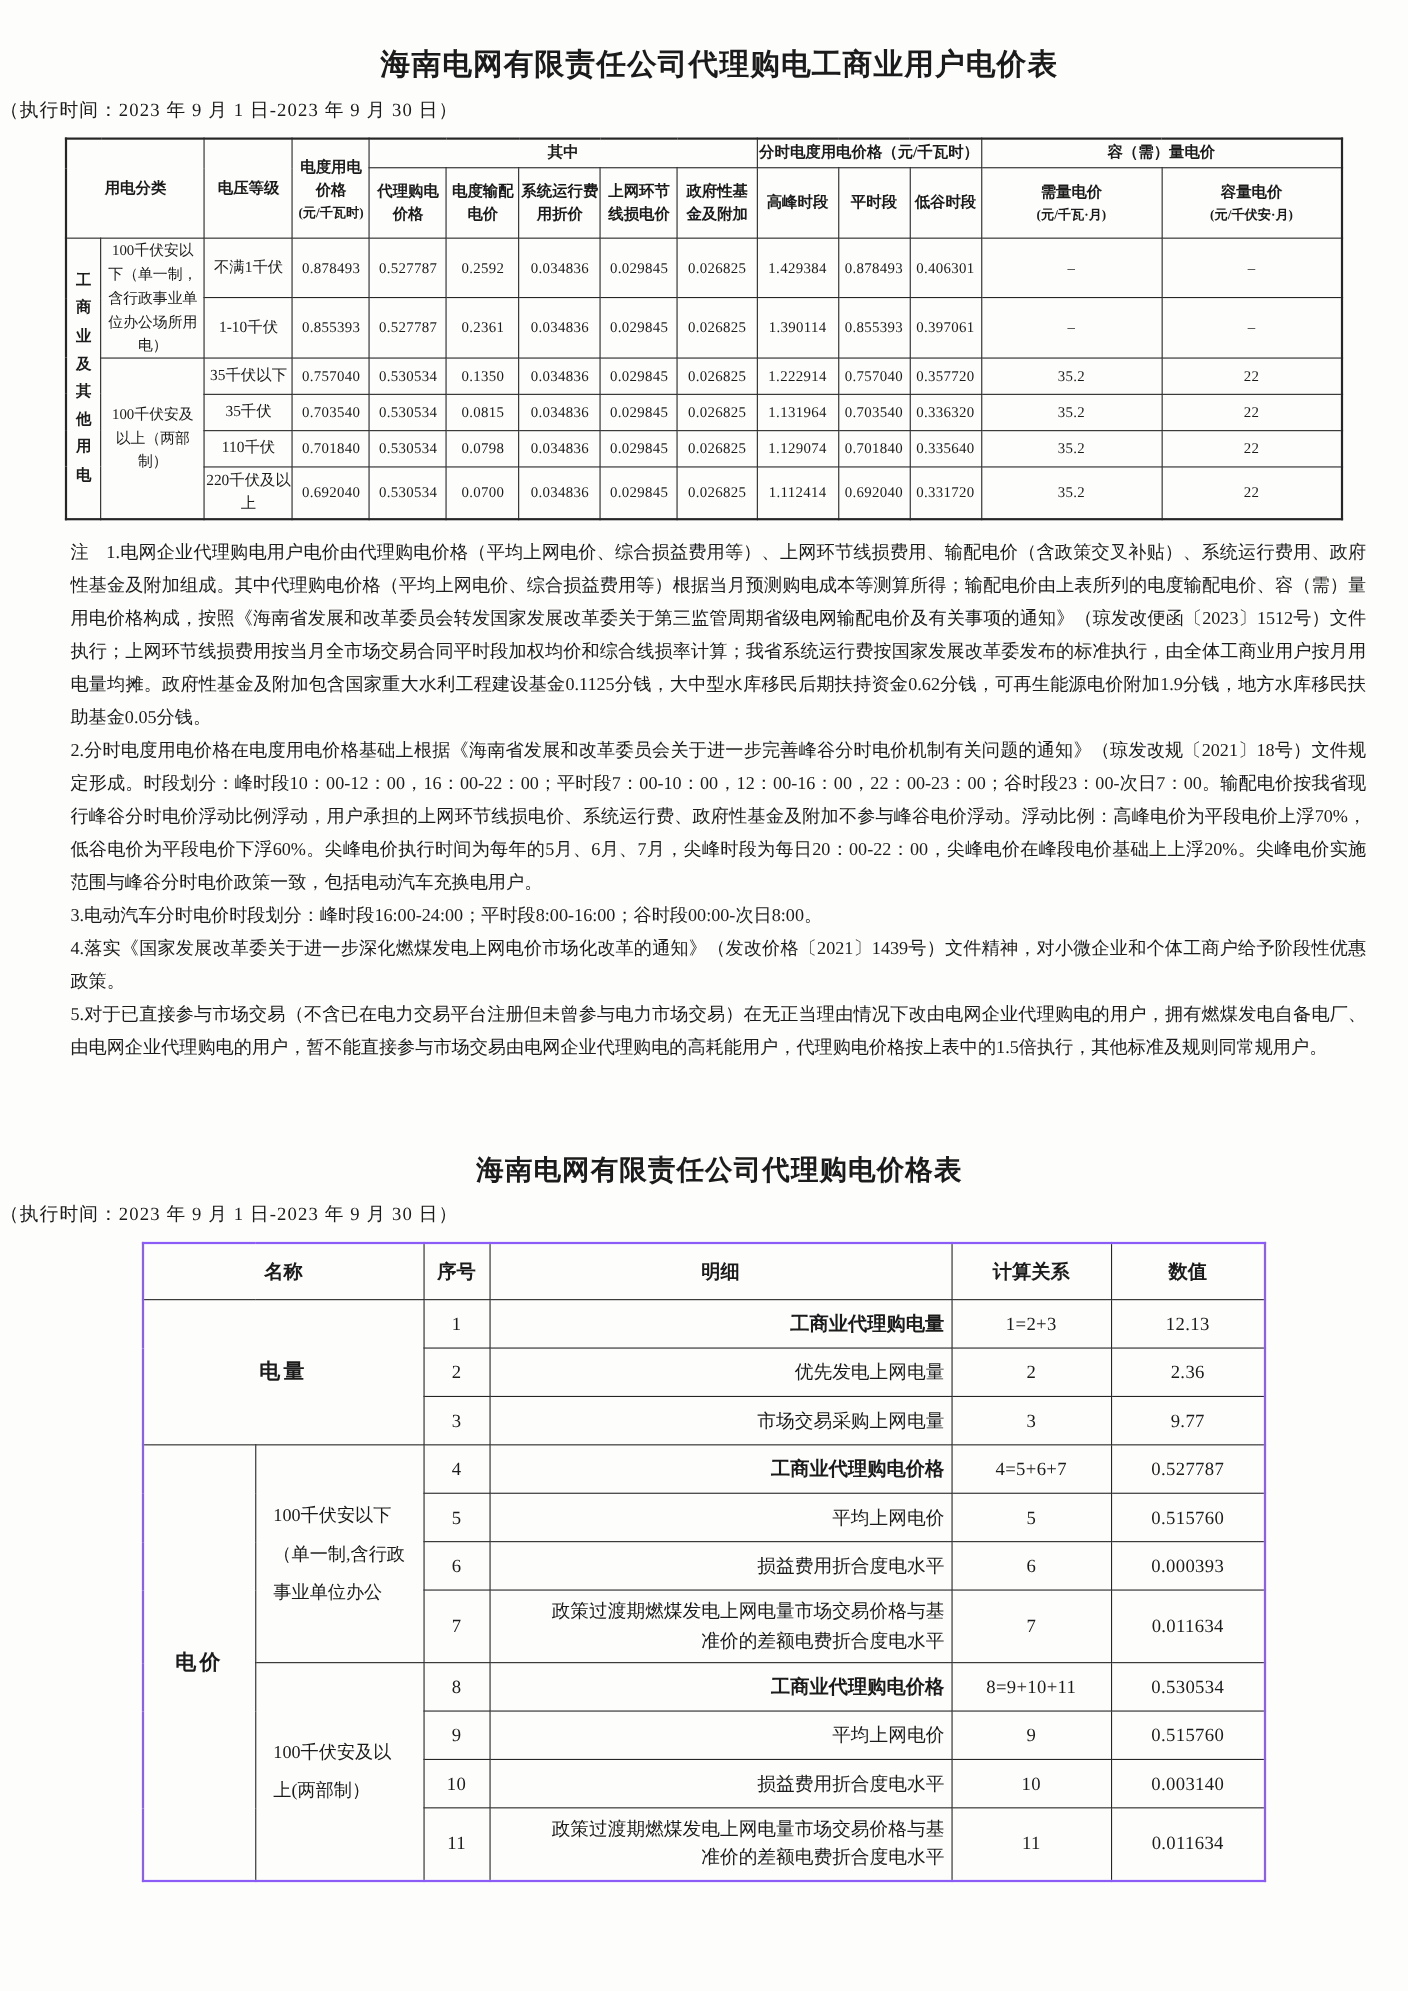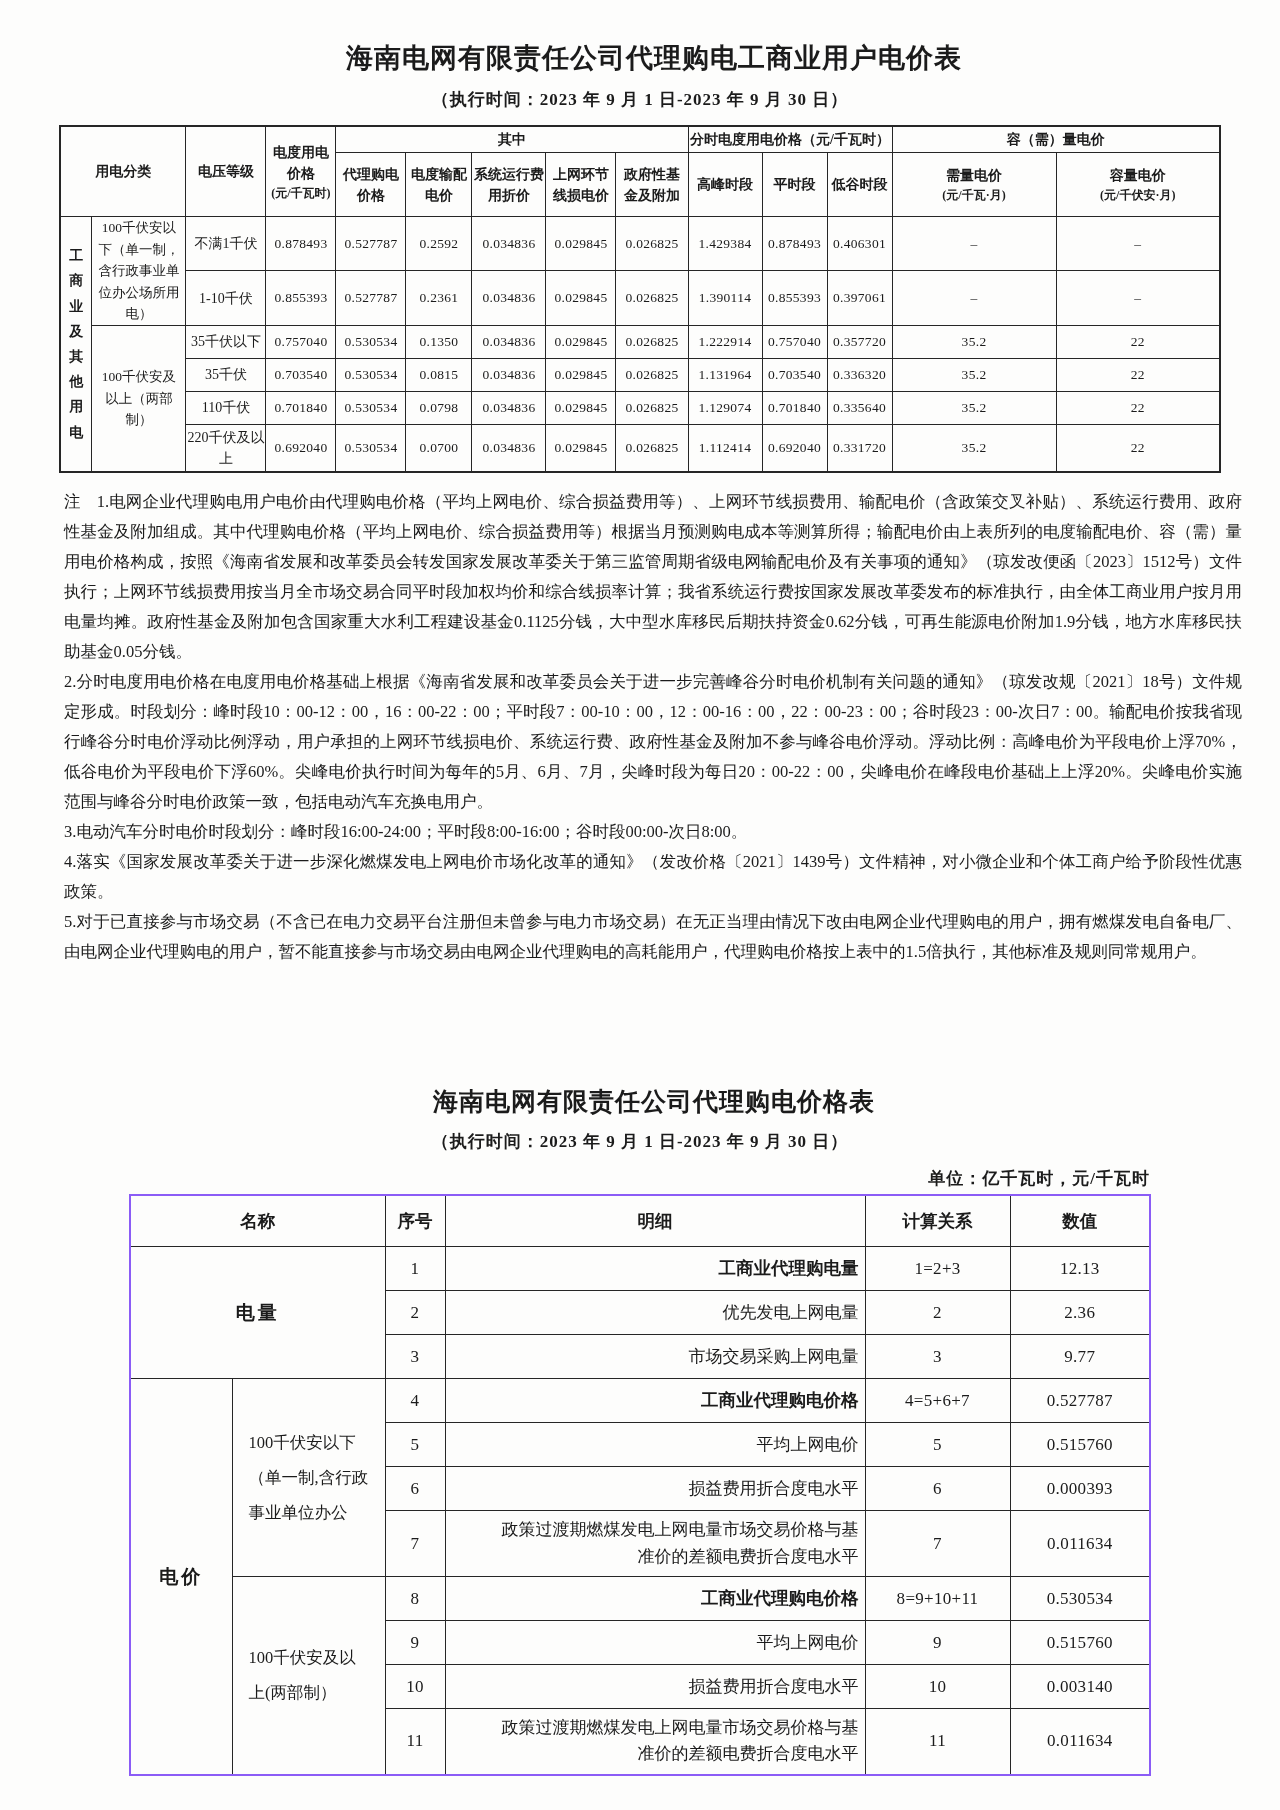--- a/index.html
+++ b/index.html
@@ -8,21 +8,21 @@
     background:#fdfdfc;
     font-family:"Liberation Serif","DejaVu Serif",serif;
     color:#1b1b1b;
   }
   .doc{box-sizing:border-box;width:1280px;height:1810px;padding-top:40px;}
   .title{
     text-align:center;font-size:27px;font-weight:700;
     margin:0 0 12px 0;letter-spacing:1px;padding-left:28px;
   }
   .subtitle{
-    text-align:center;font-size:17px;font-weight:700;
+    text-align:left;font-size:17px;font-weight:400;
     margin:0 0 14px 0;letter-spacing:1px;
   }
   
   table.t1{
     width:1160px;margin:0 auto;border-collapse:collapse;
     table-layout:fixed;border:2px solid #262626;
   }
   .t1 td{
     border:1px solid #262626;text-align:center;vertical-align:middle;
     font-size:14px;line-height:1.5;padding:2px 1px;word-break:break-all;
@@ -30,21 +30,21 @@
   .t1 .hdr{font-weight:700;}
   .t1 .unit{display:block;font-size:12px;font-weight:700;text-align:center;}
   .t1 .catmain{font-weight:700;font-size:14px;line-height:1.8;padding:0 4px;}
   .t1 .catsub{font-size:13.5px;line-height:1.6;padding:0 3px;}
   .t1 .num{font-size:13.5px;letter-spacing:0.3px;}
   
   .notes{margin:14px 38px 0 64px;font-size:16.5px;line-height:1.82;}
   .notes p{margin:0;text-align:justify;}
   .note-label{margin-right:16px;}
   
-  .sec2{margin-top:118px;}
+  .sec2{margin-top:80px;}
   .sec2 .title{font-size:25px;}
   .unit-row{width:1020px;margin:4px auto 4px auto;text-align:right;
     font-size:17px;font-weight:700;letter-spacing:1px;}
   table.t2{
     width:1020px;margin:0 auto;border-collapse:collapse;
     table-layout:fixed;border:2px solid #8b5cf6;
   }
   .t2 td{
     border:1px solid #262626;text-align:center;vertical-align:middle;
     font-size:17px;line-height:1.55;padding:3px 6px;
@@ -207,21 +207,20 @@
     <p><span class="note-label">注</span><span>1.电网企业代理购电用户电价由代理购电价格（平均上网电价、综合损益费用等）、上网环节线损费用、输配电价（含政策交叉补贴）、系统运行费用、政府性基金及附加组成。其中代理购电价格（平均上网电价、综合损益费用等）根据当月预测购电成本等测算所得；输配电价由上表所列的电度输配电价、容（需）量用电价格构成，按照《海南省发展和改革委员会转发国家发展改革委关于第三监管周期省级电网输配电价及有关事项的通知》（琼发改便函〔2023〕1512号）文件执行；上网环节线损费用按当月全市场交易合同平时段加权均价和综合线损率计算；我省系统运行费按国家发展改革委发布的标准执行，由全体工商业用户按月用电量均摊。政府性基金及附加包含国家重大水利工程建设基金0.1125分钱，大中型水库移民后期扶持资金0.62分钱，可再生能源电价附加1.9分钱，地方水库移民扶助基金0.05分钱。</span></p>
     <p>2.分时电度用电价格在电度用电价格基础上根据《海南省发展和改革委员会关于进一步完善峰谷分时电价机制有关问题的通知》（琼发改规〔2021〕18号）文件规定形成。时段划分：峰时段10：00-12：00，16：00-22：00；平时段7：00-10：00，12：00-16：00，22：00-23：00；谷时段23：00-次日7：00。输配电价按我省现行峰谷分时电价浮动比例浮动，用户承担的上网环节线损电价、系统运行费、政府性基金及附加不参与峰谷电价浮动。浮动比例：高峰电价为平段电价上浮70%，低谷电价为平段电价下浮60%。尖峰电价执行时间为每年的5月、6月、7月，尖峰时段为每日20：00-22：00，尖峰电价在峰段电价基础上上浮20%。尖峰电价实施范围与峰谷分时电价政策一致，包括电动汽车充换电用户。</p>
     <p>3.电动汽车分时电价时段划分：峰时段16:00-24:00；平时段8:00-16:00；谷时段00:00-次日8:00。</p>
     <p>4.落实《国家发展改革委关于进一步深化燃煤发电上网电价市场化改革的通知》（发改价格〔2021〕1439号）文件精神，对小微企业和个体工商户给予阶段性优惠政策。</p>
     <p>5.对于已直接参与市场交易（不含已在电力交易平台注册但未曾参与电力市场交易）在无正当理由情况下改由电网企业代理购电的用户，拥有燃煤发电自备电厂、由电网企业代理购电的用户，暂不能直接参与市场交易由电网企业代理购电的高耗能用户，代理购电价格按上表中的1.5倍执行，其他标准及规则同常规用户。</p>
   </div>
 
   <div class="sec2">
     <h1 class="title">海南电网有限责任公司代理购电价格表</h1>
     <div class="subtitle">（执行时间：2023 年 9 月 1 日-2023 年 9 月 30 日）</div>
-    <div class="unit-row">单位：亿千瓦时，元/千瓦时</div>
 
     <table class="t2">
       <colgroup>
         <col style="width:102px">
           <col style="width:153px">
           <col style="width:60px">
         <col style="width:420px">
           <col style="width:145px">
           <col style="width:140px">
       </colgroup>

